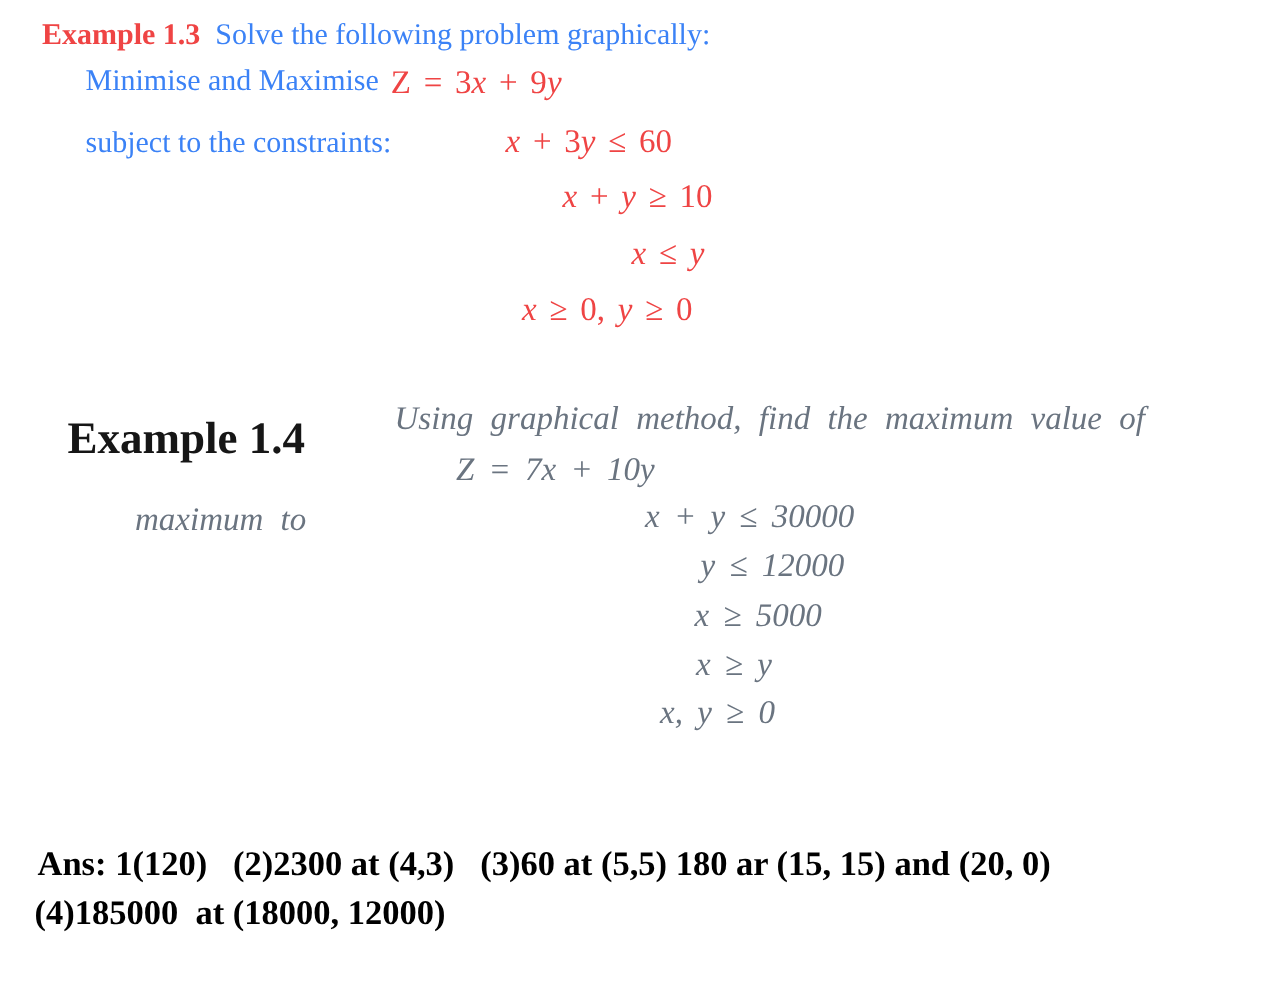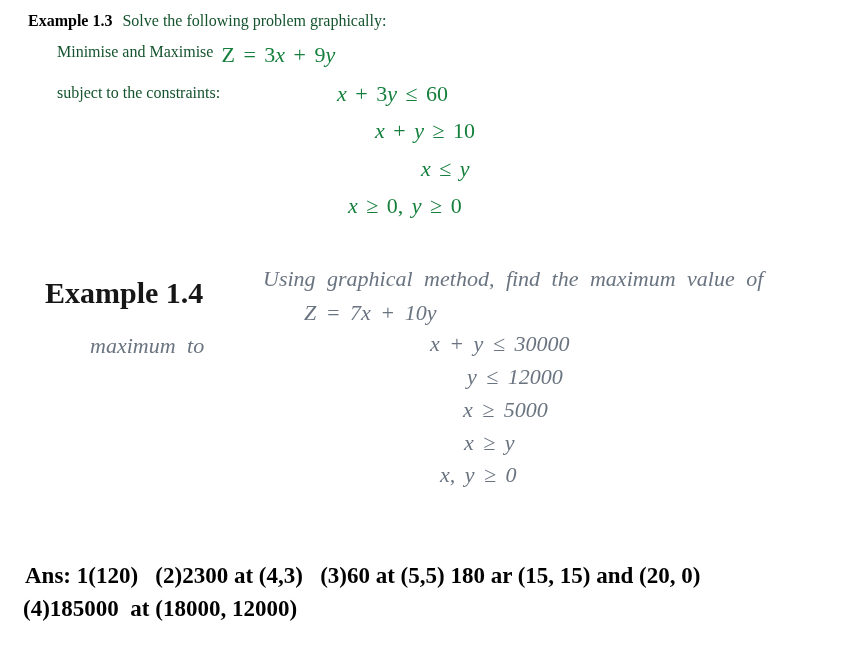--- a/index.html
+++ b/index.html
@@ -12,31 +12,31 @@
     width: 845px;
     height: 663px;
     background: #ffffff;
     font-family: "Liberation Serif", serif;
     overflow: hidden;
   }
   .abs { position: absolute; white-space: nowrap; line-height: 1.2; }
 
   
   .ex13-heading {
-    font-size: 16px;
+    font-size: 20px;
     font-weight: bold;
-    color: #000000;
+    color: #ef4444;
   }
   .ex13-text {
-    font-size: 16px;
-    color: #14532d;
+    font-size: 20px;
+    color: #3b82f6;
   }
   .ex13-math {
     font-size: 22px;
-    color: #15803d;
+    color: #ef4444;
     word-spacing: 3px;
   }
   .ex13-math i { font-style: italic; }
   .obj-row { display: flex; gap: 8px; }
 
   
   .ex14-heading {
     font-size: 30px;
     font-weight: bold;
     color: #161616;

